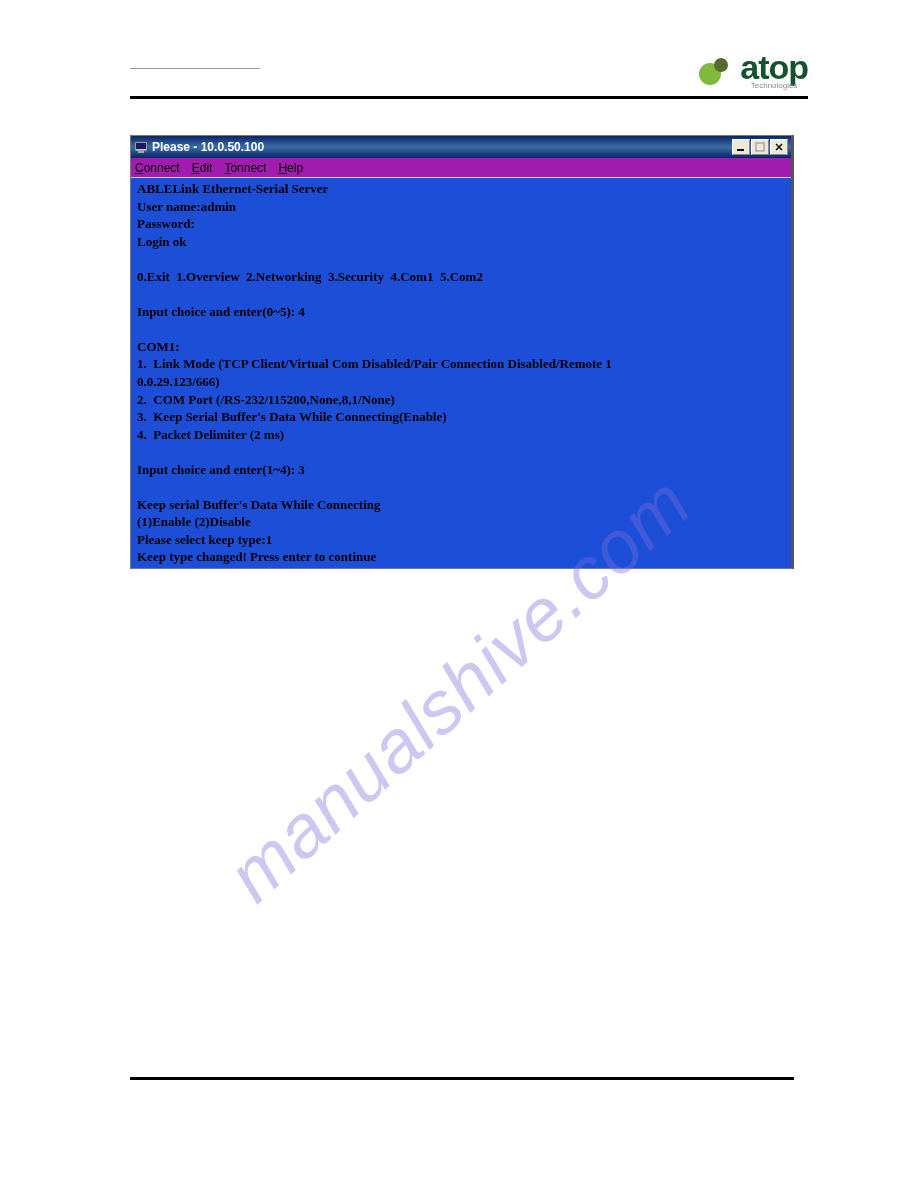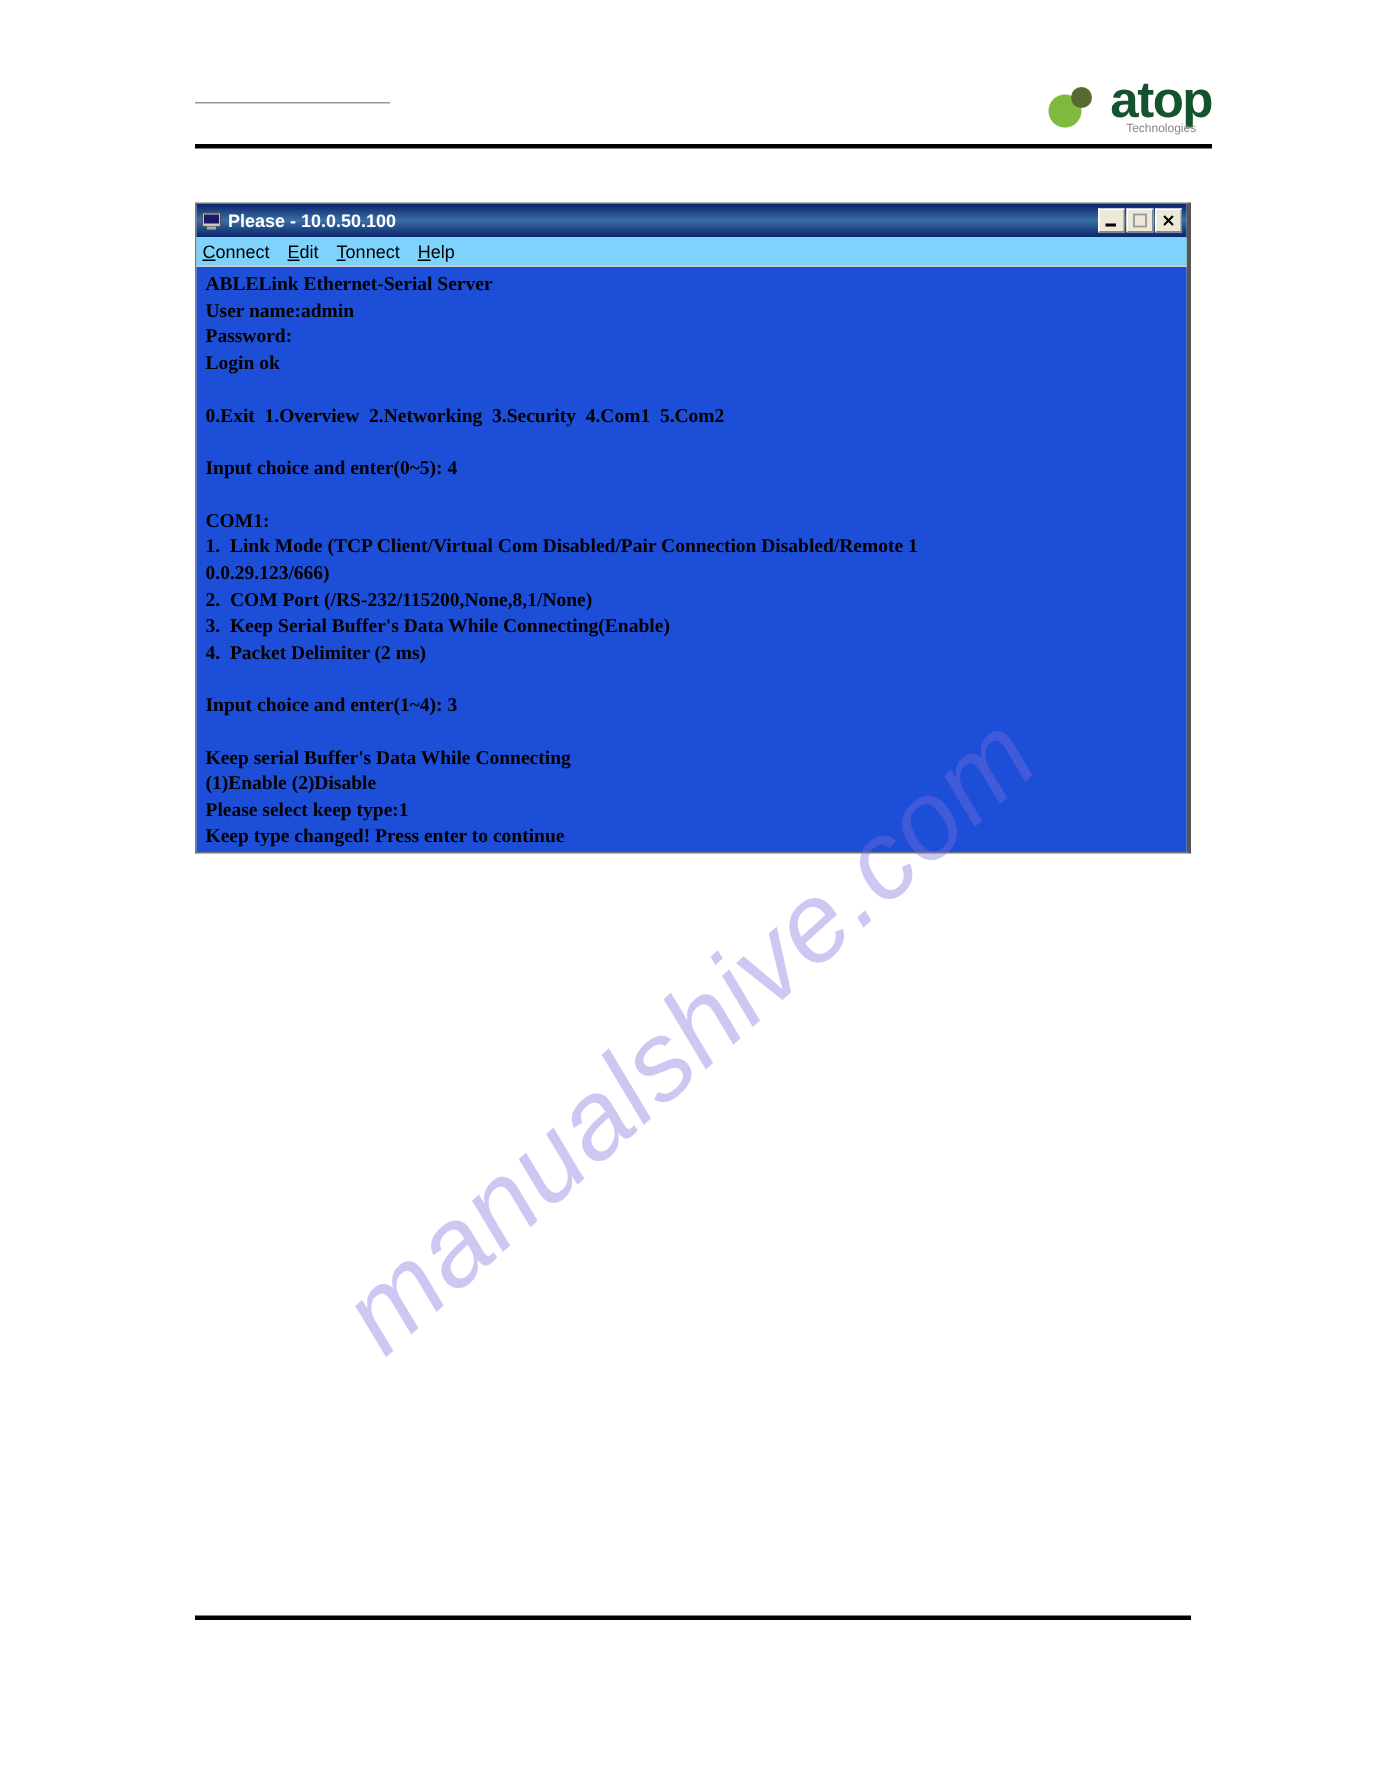--- a/index.html
+++ b/index.html
@@ -99,21 +99,21 @@
       display: flex;
       align-items: center;
       justify-content: center;
       cursor: pointer;
       color: #000;
       font-family: Arial;
       line-height: 1;
     }
     .win-btn.maximize { color: #999; }
     .menubar {
-      background: #7dd3fc;
+      background: #a21caf;
       height: 20px;
       display: flex;
       align-items: center;
       padding: 0 4px;
       font-size: 12px;
       font-family: Tahoma, sans-serif;
       border-bottom: 1px solid #ccc;
       gap: 12px;
     }
     .menu-item {

